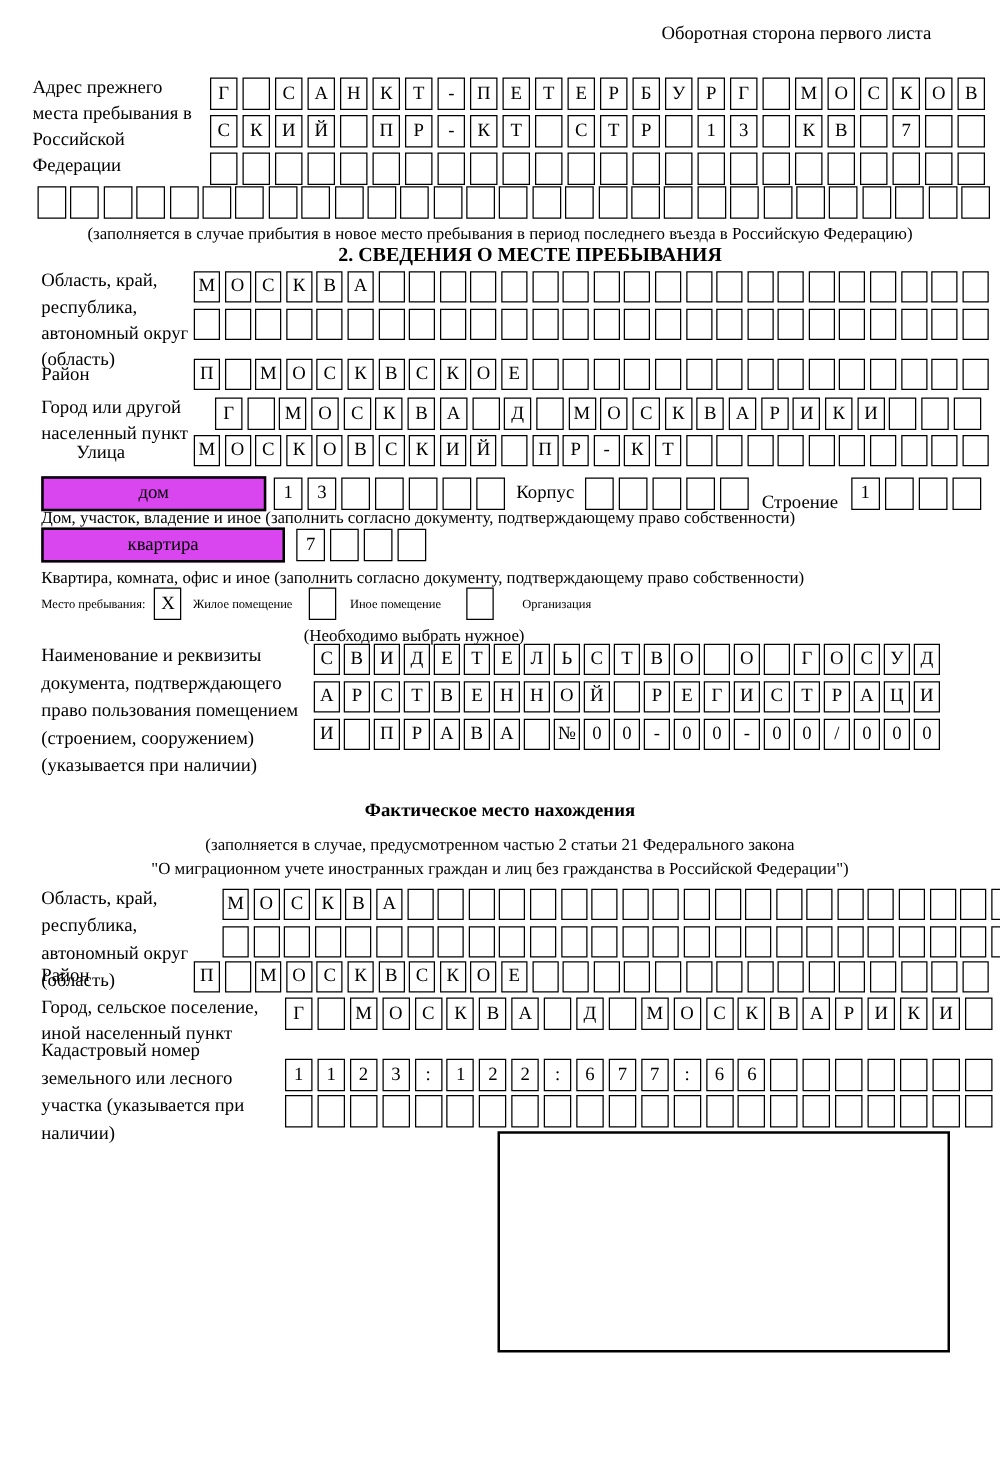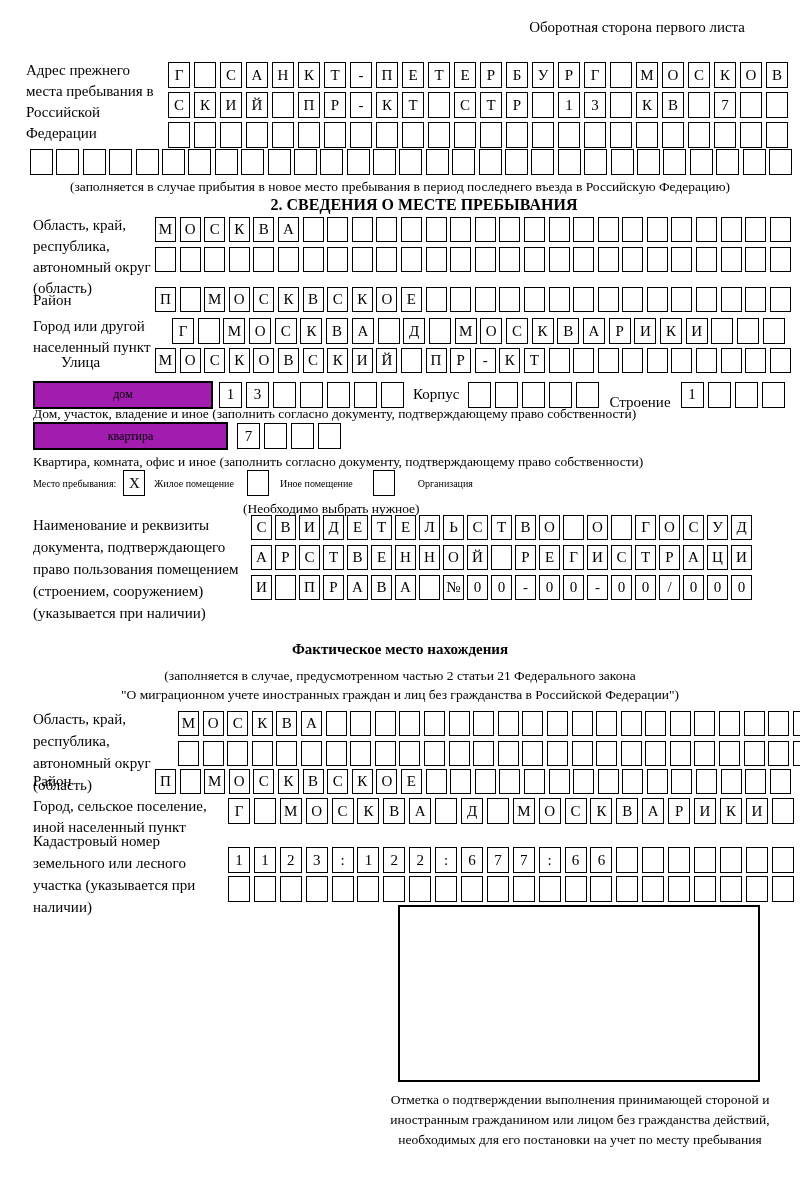--- a/index.html
+++ b/index.html
@@ -20,22 +20,22 @@
     height:26px;width:22px;font-size:15px;font-family:"Liberation Serif",serif;
   }
   .bxa{gap:4px}            .bxa .cb{width:22px;height:26px}
   .bxa4{gap:3.4px}         .bxa4 .cb{width:23px;height:26px}
   .bxb{gap:3.6px}          .bxb .cb{width:21px;height:25px}
   .bxc{gap:3.7px}          .bxc .cb{width:22px;height:26px}
   .bxdoc{gap:3px}          .bxdoc .cb{width:21px;height:25px}
   .bxf{gap:3.9px}          .bxf .cb{width:22px;height:26px}
   .bxdom{gap:4px}          .bxdom .cb{width:23px;height:26px}
   .bigbox{
-    border:2px solid #000;box-sizing:border-box;height:28px;background:#a21caf;
-    display:flex;align-items:center;justify-content:center;font-size:12px;flex:none;
+    border:2px solid #000;box-sizing:border-box;height:28px;background:#d946ef;
+    display:flex;align-items:center;justify-content:center;font-size:15px;flex:none;
   }
   .inlineflex{display:flex;align-items:center;}
   .stamp{border:2px solid #000;box-sizing:border-box;background:#fff;}
   .mesto-txt{font-size:10px;}
 </style>
 </head>
 <body>
 
 <div class="page">
 
@@ -585,15 +585,14 @@
       <span class="cb"></span>
       <span class="cb"></span>
       <span class="cb"></span>
       <span class="cb"></span>
       <span class="cb"></span>
       <span class="cb"></span>
       <span class="cb"></span>
     </div>
 
   <div class="abs stamp" style="top:905px;left:398px;width:362px;height:177px;"></div>
-  <div class="abs cap" style="top:1090px;left:380px;width:400px;text-align:center;line-height:20px;">Отметка о подтверждении выполнения принимающей стороной и иностранным гражданином или лицом без гражданства действий, необходимых для его постановки на учет по месту пребывания</div>
 
 </div>
 
 </body></html>

